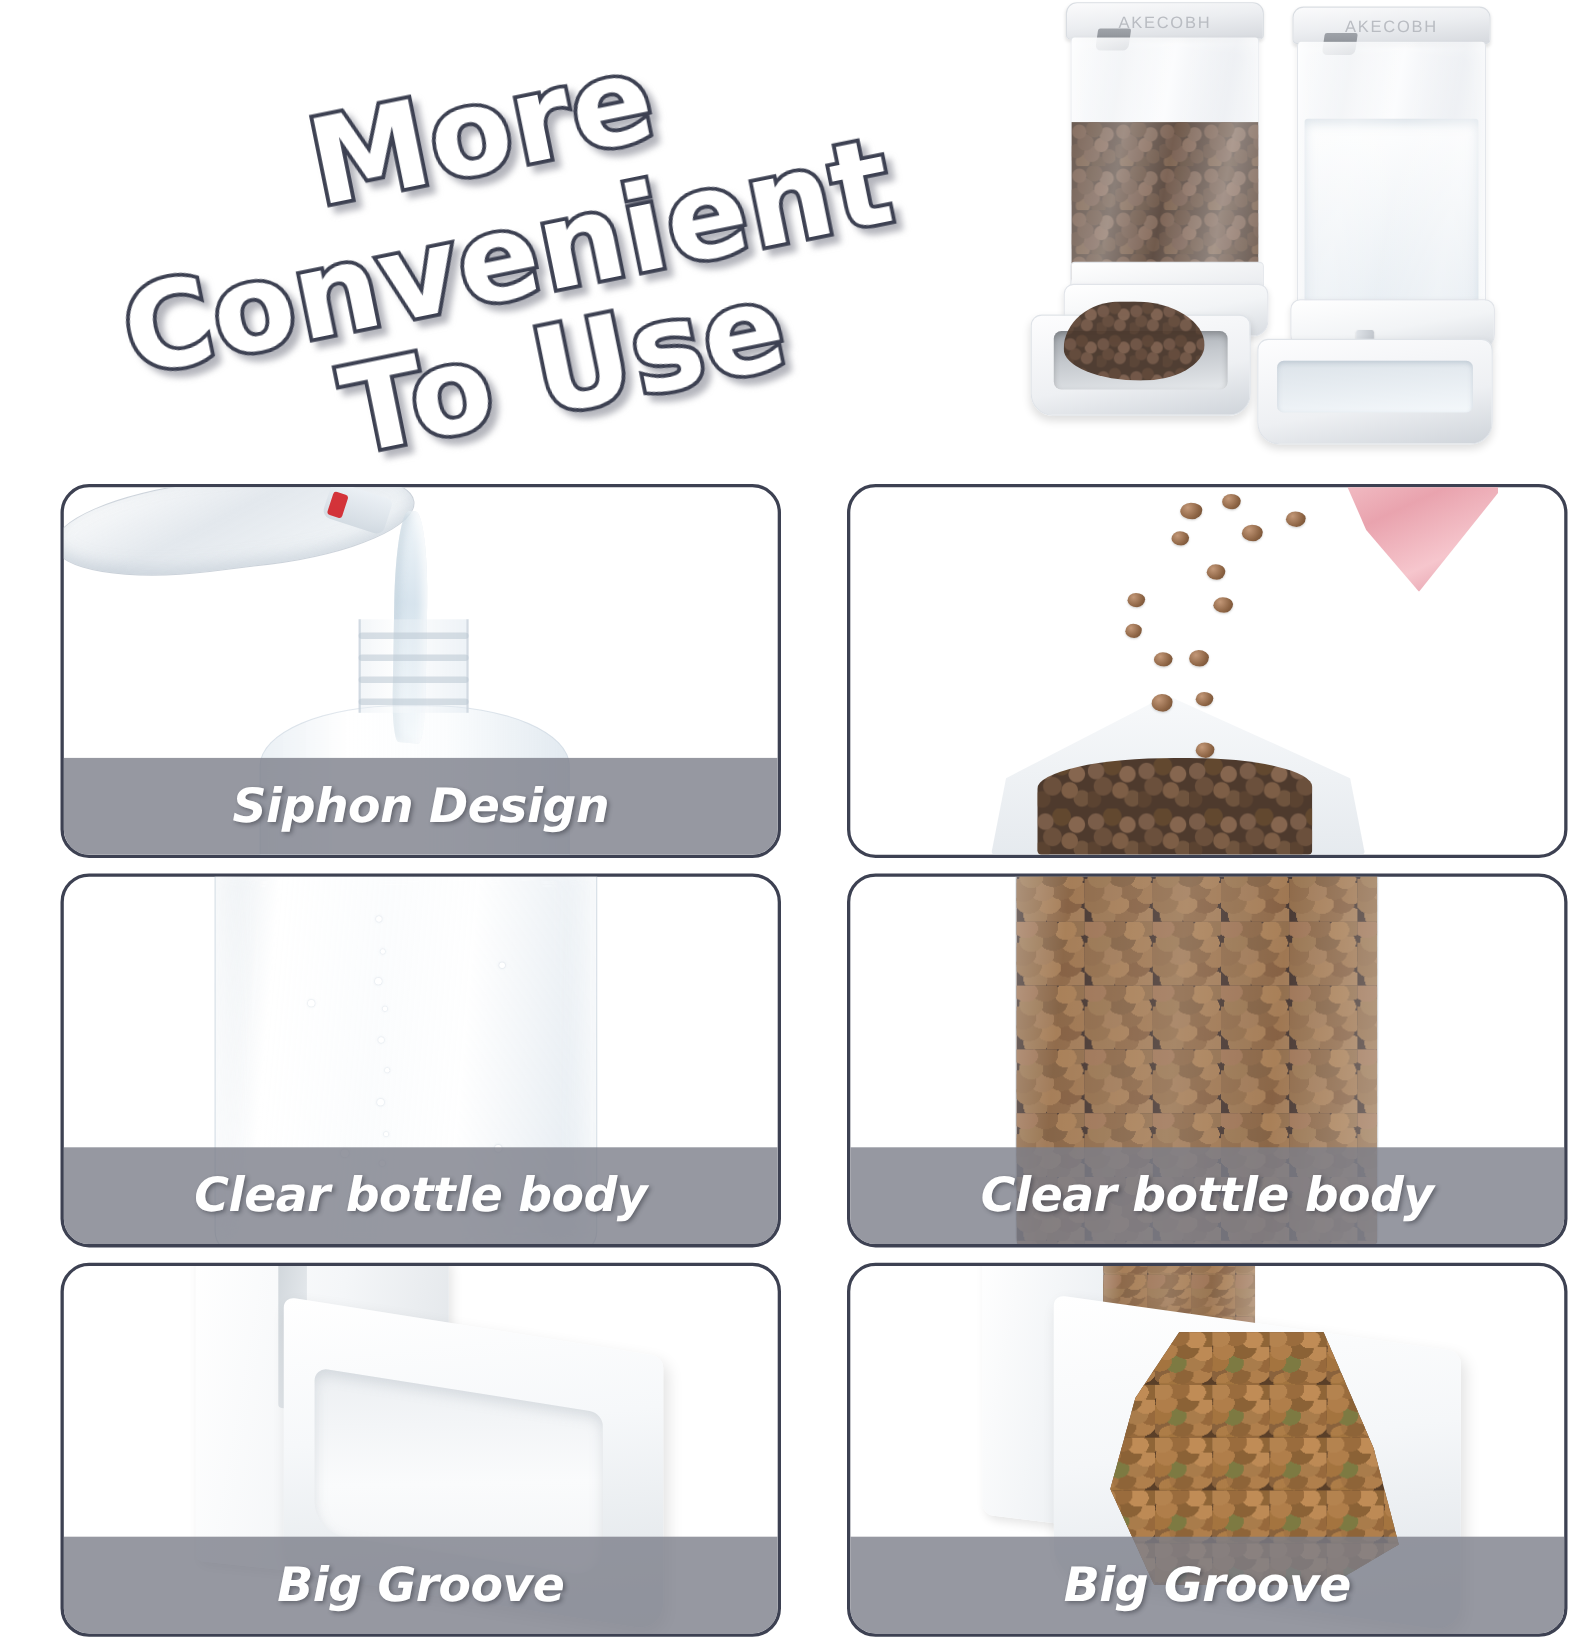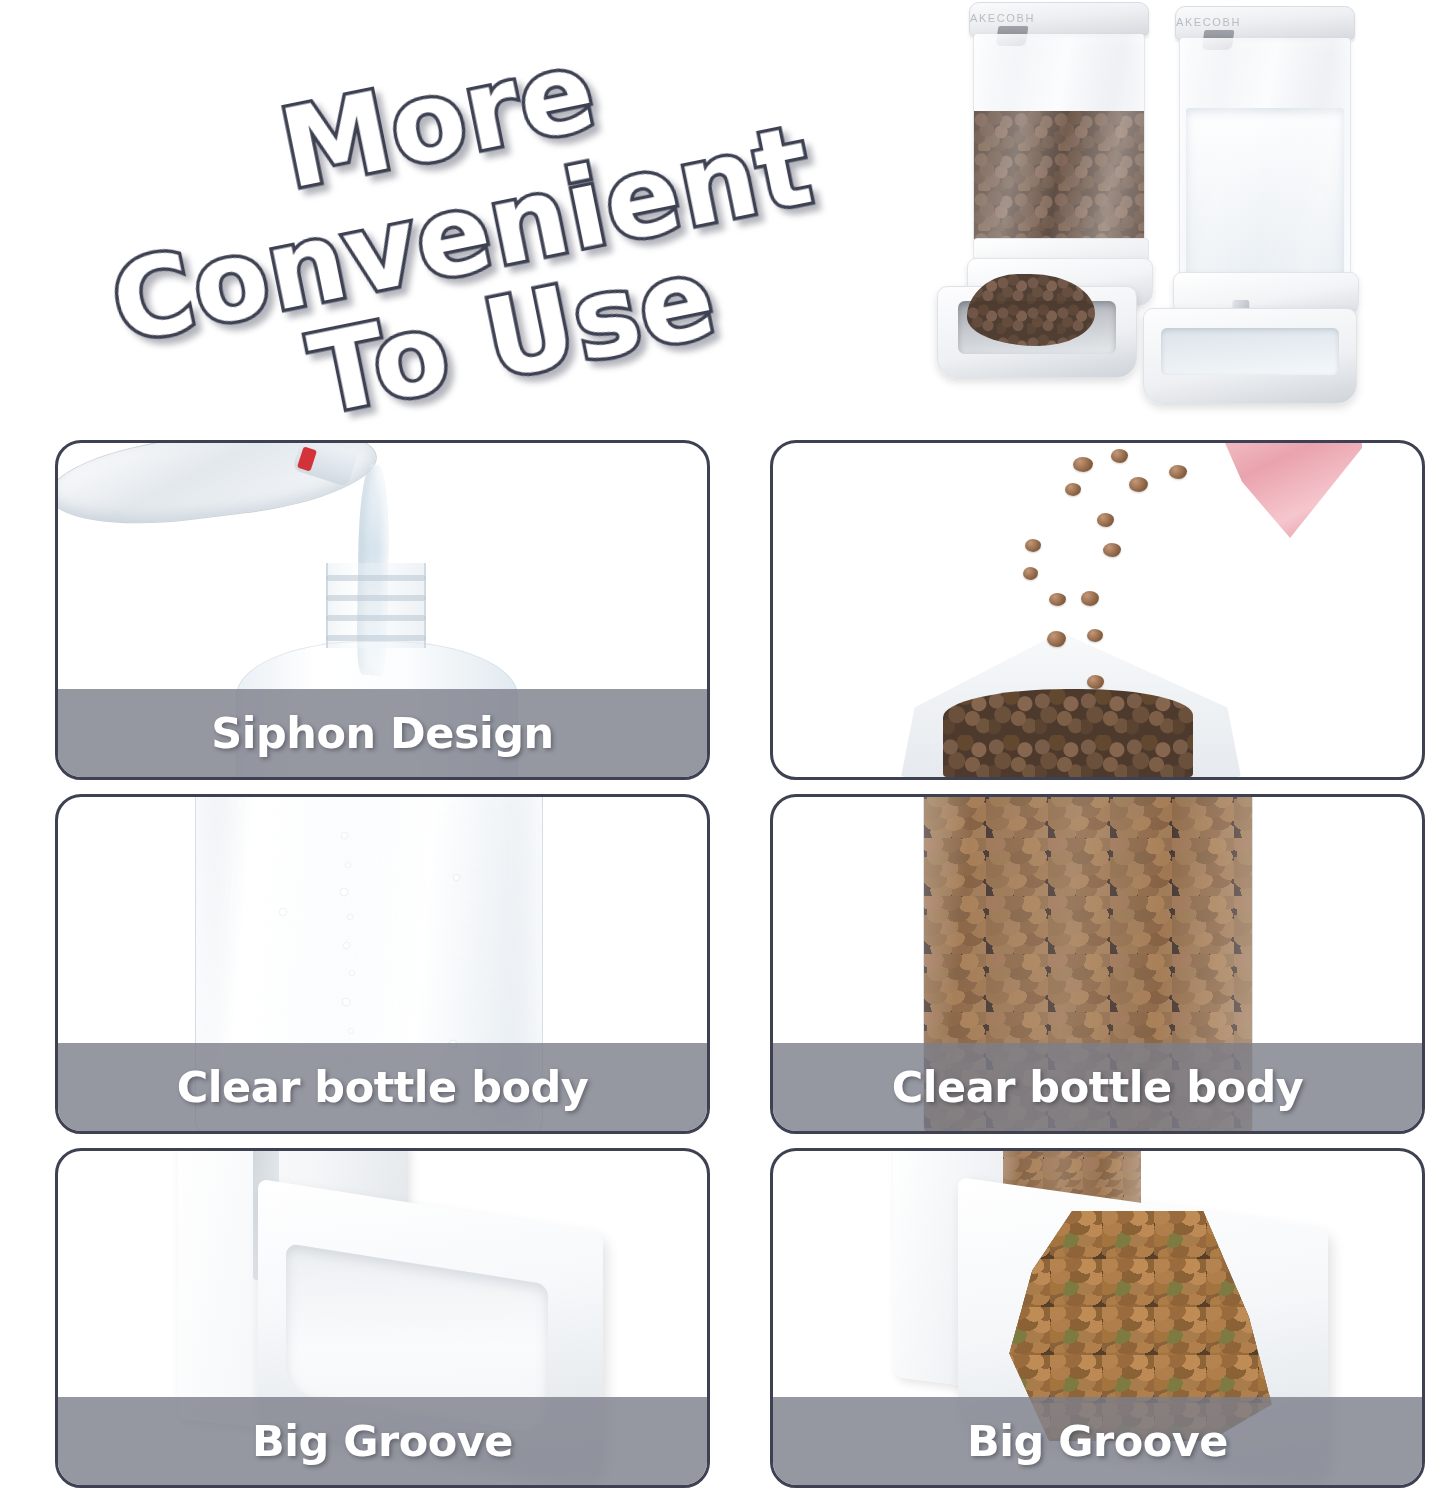--- a/index.html
+++ b/index.html
@@ -63,21 +63,22 @@
     position: absolute;
     border-radius: 10px 10px 4px 4px;
     background: linear-gradient(175deg, #fbfbfc 0%, #eceef1 48%, #d6d9de 100%);
     border: 1px solid #d9dde2;
     box-shadow: 0 2px 3px rgba(0,0,0,0.10);
   }
   .lid-brand {
     position: absolute;
     left: 0; right: 0;
     top: 9px;
-    font-size: 11px;
+    text-align: center;
+    font-size: 15px;
     letter-spacing: 1.6px;
     color: #b9bcc2;
     font-family: "Liberation Sans", sans-serif;
   }
   .lid-clip {
     position: absolute;
     width: 30px; height: 20px;
     background: linear-gradient(180deg,#9fa3a9,#7f838a);
     border-radius: 2px 2px 5px 5px;
     transform: skewX(-8deg);
@@ -196,20 +197,21 @@
     column-gap: 60px;
     row-gap: 14px;
   }
 
   .panel {
     position: relative;
     border: 3px solid #3d4152;
     border-radius: 26px;
     background: #ffffff;
     overflow: hidden;
+    font-style: italic;
   }
 
   .panel-photo {
     position: absolute;
     inset: 0;
     overflow: hidden;
   }
 
   .caption-bar {
     position: absolute;

